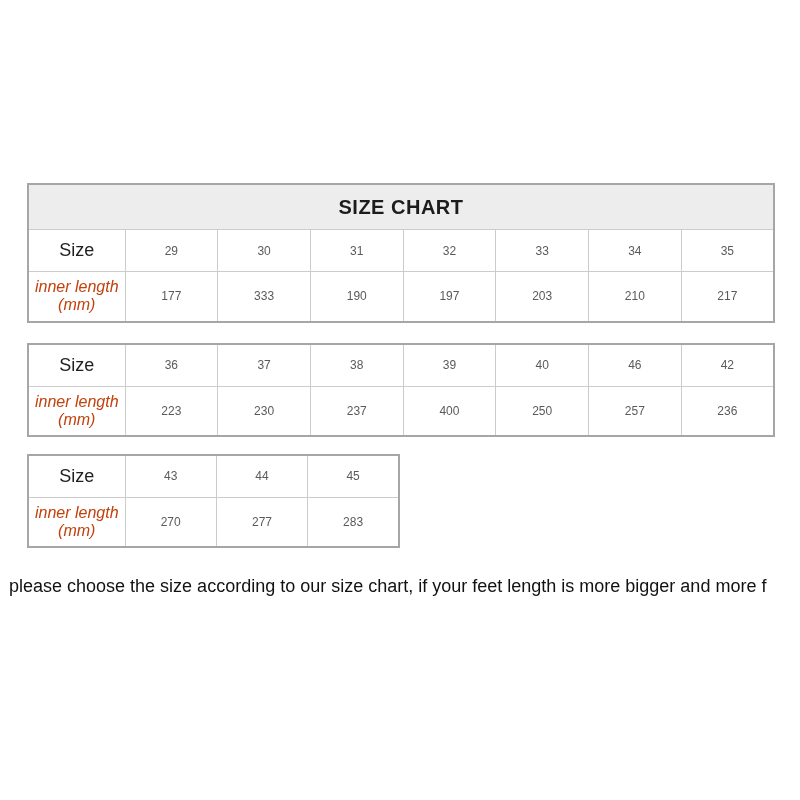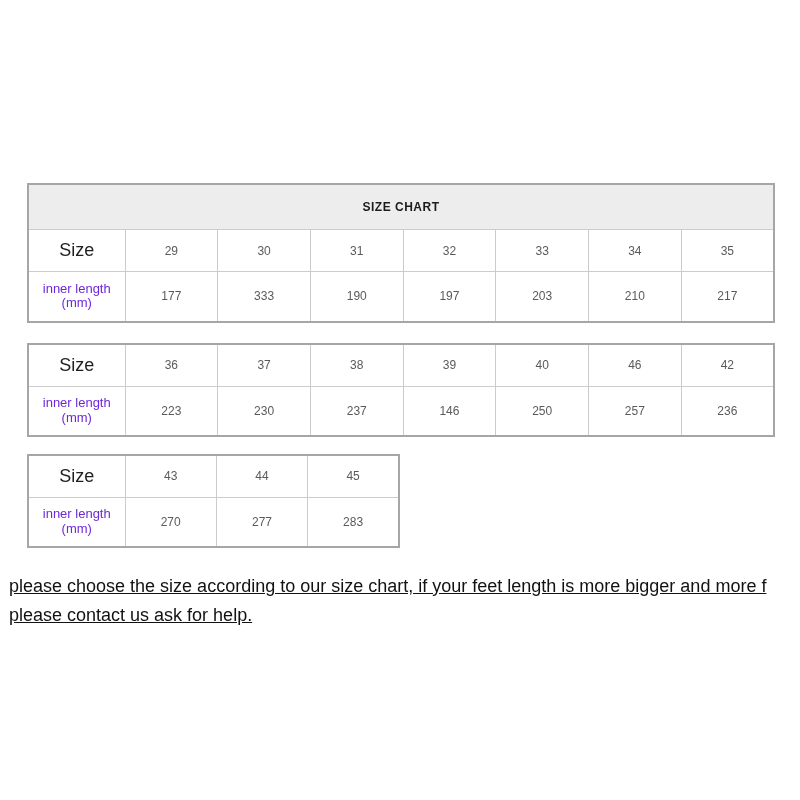--- a/index.html
+++ b/index.html
@@ -23,51 +23,51 @@
     text-align: center;
     vertical-align: middle;
     padding: 0;
   }
   .t1 { left: 27px; top: 183px; width: 748px; }
   .t2 { left: 27px; top: 343px; width: 748px; }
   .t3 { left: 27px; top: 454px; width: 373px; }
 
   td.hdr-cell {
     background: #ededed;
-    font-size: 12px;
+    font-size: 20px;
     font-weight: bold;
     color: #1c1c1c;
     letter-spacing: 0.5px;
     height: 44px;
   }
   tr.size-row { height: 42px; }
   tr.len-row  { height: 50px; }
   td.label-cell {
     font-size: 18px;
     color: #1f1f1f;
   }
   td.label-cell .lbl-line {
     display: block;
     line-height: 1.12;
-    font-size: 13px;
-    color: #6d28d9;
+    font-size: 16px;
+    color: #c2410c;
+    font-style: italic;
   }
   td.num-cell {
     font-size: 12px;
     color: #5a5a5a;
   }
 
   .notes {
     position: absolute;
     left: 9px;
     top: 572px;
     width: 791px;
     color: #121212;
     font-size: 18px;
-    text-decoration: underline;
   }
   .note-line {
     white-space: nowrap;
     overflow: hidden;
     line-height: 29px;
     height: 29px;
   }
 </style>
 </head>
 <body>
@@ -136,21 +136,21 @@
     <td class="num-cell">42</td>
   </tr>
   <tr class="len-row">
     <td class="label-cell">
       <span class="lbl-line">inner length</span>
       <span class="lbl-line">(mm)</span>
     </td>
     <td class="num-cell">223</td>
     <td class="num-cell">230</td>
     <td class="num-cell">237</td>
-    <td class="num-cell">146</td>
+    <td class="num-cell">400</td>
     <td class="num-cell">250</td>
     <td class="num-cell">257</td>
     <td class="num-cell">236</td>
   </tr>
 </tbody>
   </table>
 
 <table class="size-table t3">
   <colgroup>
     <col style="width:97px">
@@ -172,14 +172,13 @@
     </td>
     <td class="num-cell">270</td>
     <td class="num-cell">277</td>
     <td class="num-cell">283</td>
   </tr>
 </tbody>
   </table>
 
 <div class="notes">
   <div class="note-line">please choose the size according to our size chart, if your feet length is more bigger and more f</div>
-  <div class="note-line">please contact us ask for help.</div>
 </div>
 
 </body></html>

